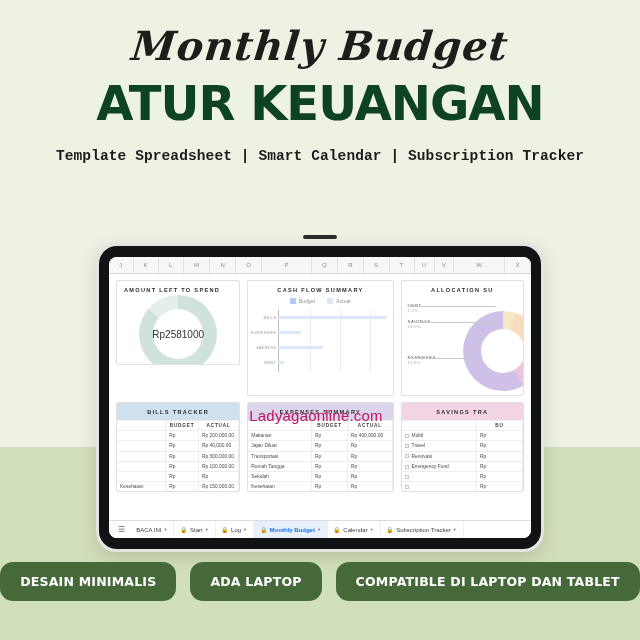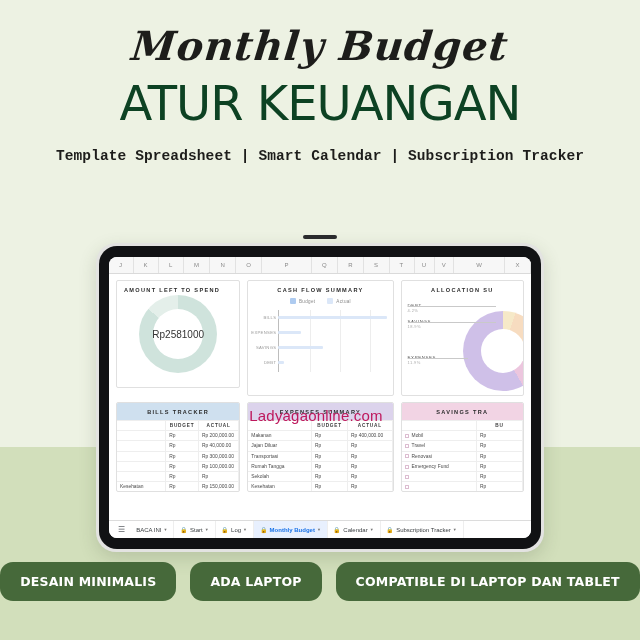--- a/index.html
+++ b/index.html
@@ -25,21 +25,21 @@
     font-weight:700;
     font-size:40px;
     color:#1d1d1b;
     letter-spacing:1px;
     margin-top:26px;
     line-height:1;
     transform:skewX(-6deg);
   }
   .headline{
     font-family:"DejaVu Sans", sans-serif;
-    font-weight:400;
+    font-weight:700;
     color:#0d4223;
     font-size:48px;
     line-height:0.96;
     letter-spacing:-1px;
     margin-top:14px;
   }
   .headline .l2{ display:block; }
   .subtitle{
     font-family:Liberation Mono, monospace;
     font-weight:700;
@@ -102,21 +102,21 @@
     border:1px solid #e0e0e0; background:#fff;
     border-radius:2px; overflow:hidden;
   }
   .panel-title{
     font-size:5.6px; letter-spacing:1.3px; font-weight:700;
     color:#2b2b2b; text-align:center; padding:6px 2px 4px;
   }
   .panel-title.left{ text-align:left; padding-left:7px; }
 
   
-  .p-spend{ width:136px; height:108px; }
+  .p-spend{ width:136px; height:85px; }
   .p-cash { width:160px; height:116px; }
   .p-alloc{ width:135px; height:116px; }
 
   
   .donut-wrap{ position:relative; display:flex; align-items:center; justify-content:center; margin-top:-2px; }
   .donut{
     width:78px; height:78px; border-radius:50%;
     background:conic-gradient(#cfe3dc 0deg 310deg, #e4efea 310deg 360deg);
     display:flex; align-items:center; justify-content:center;
   }

